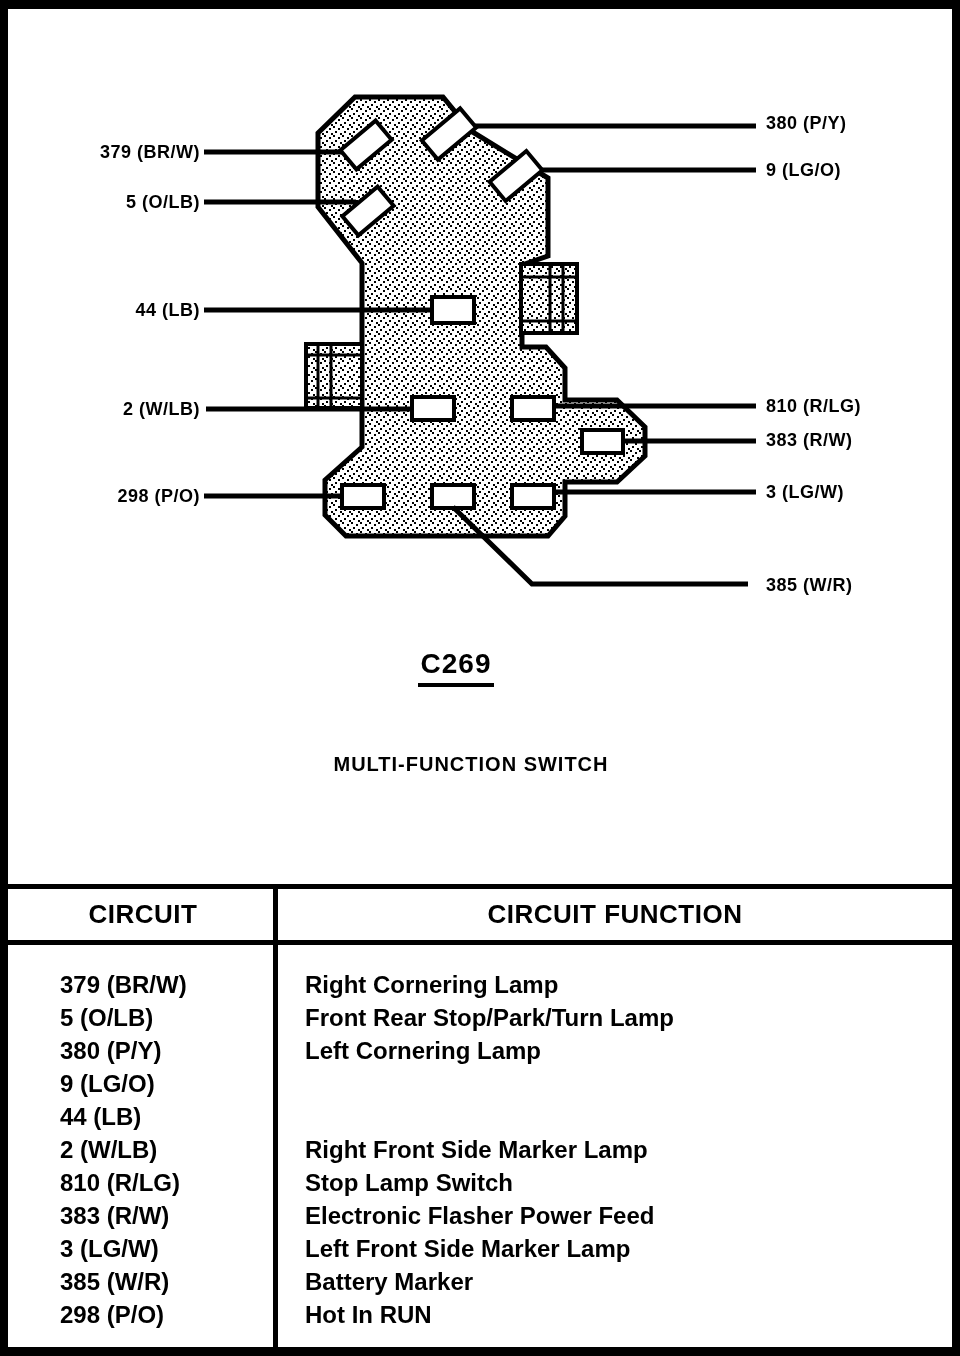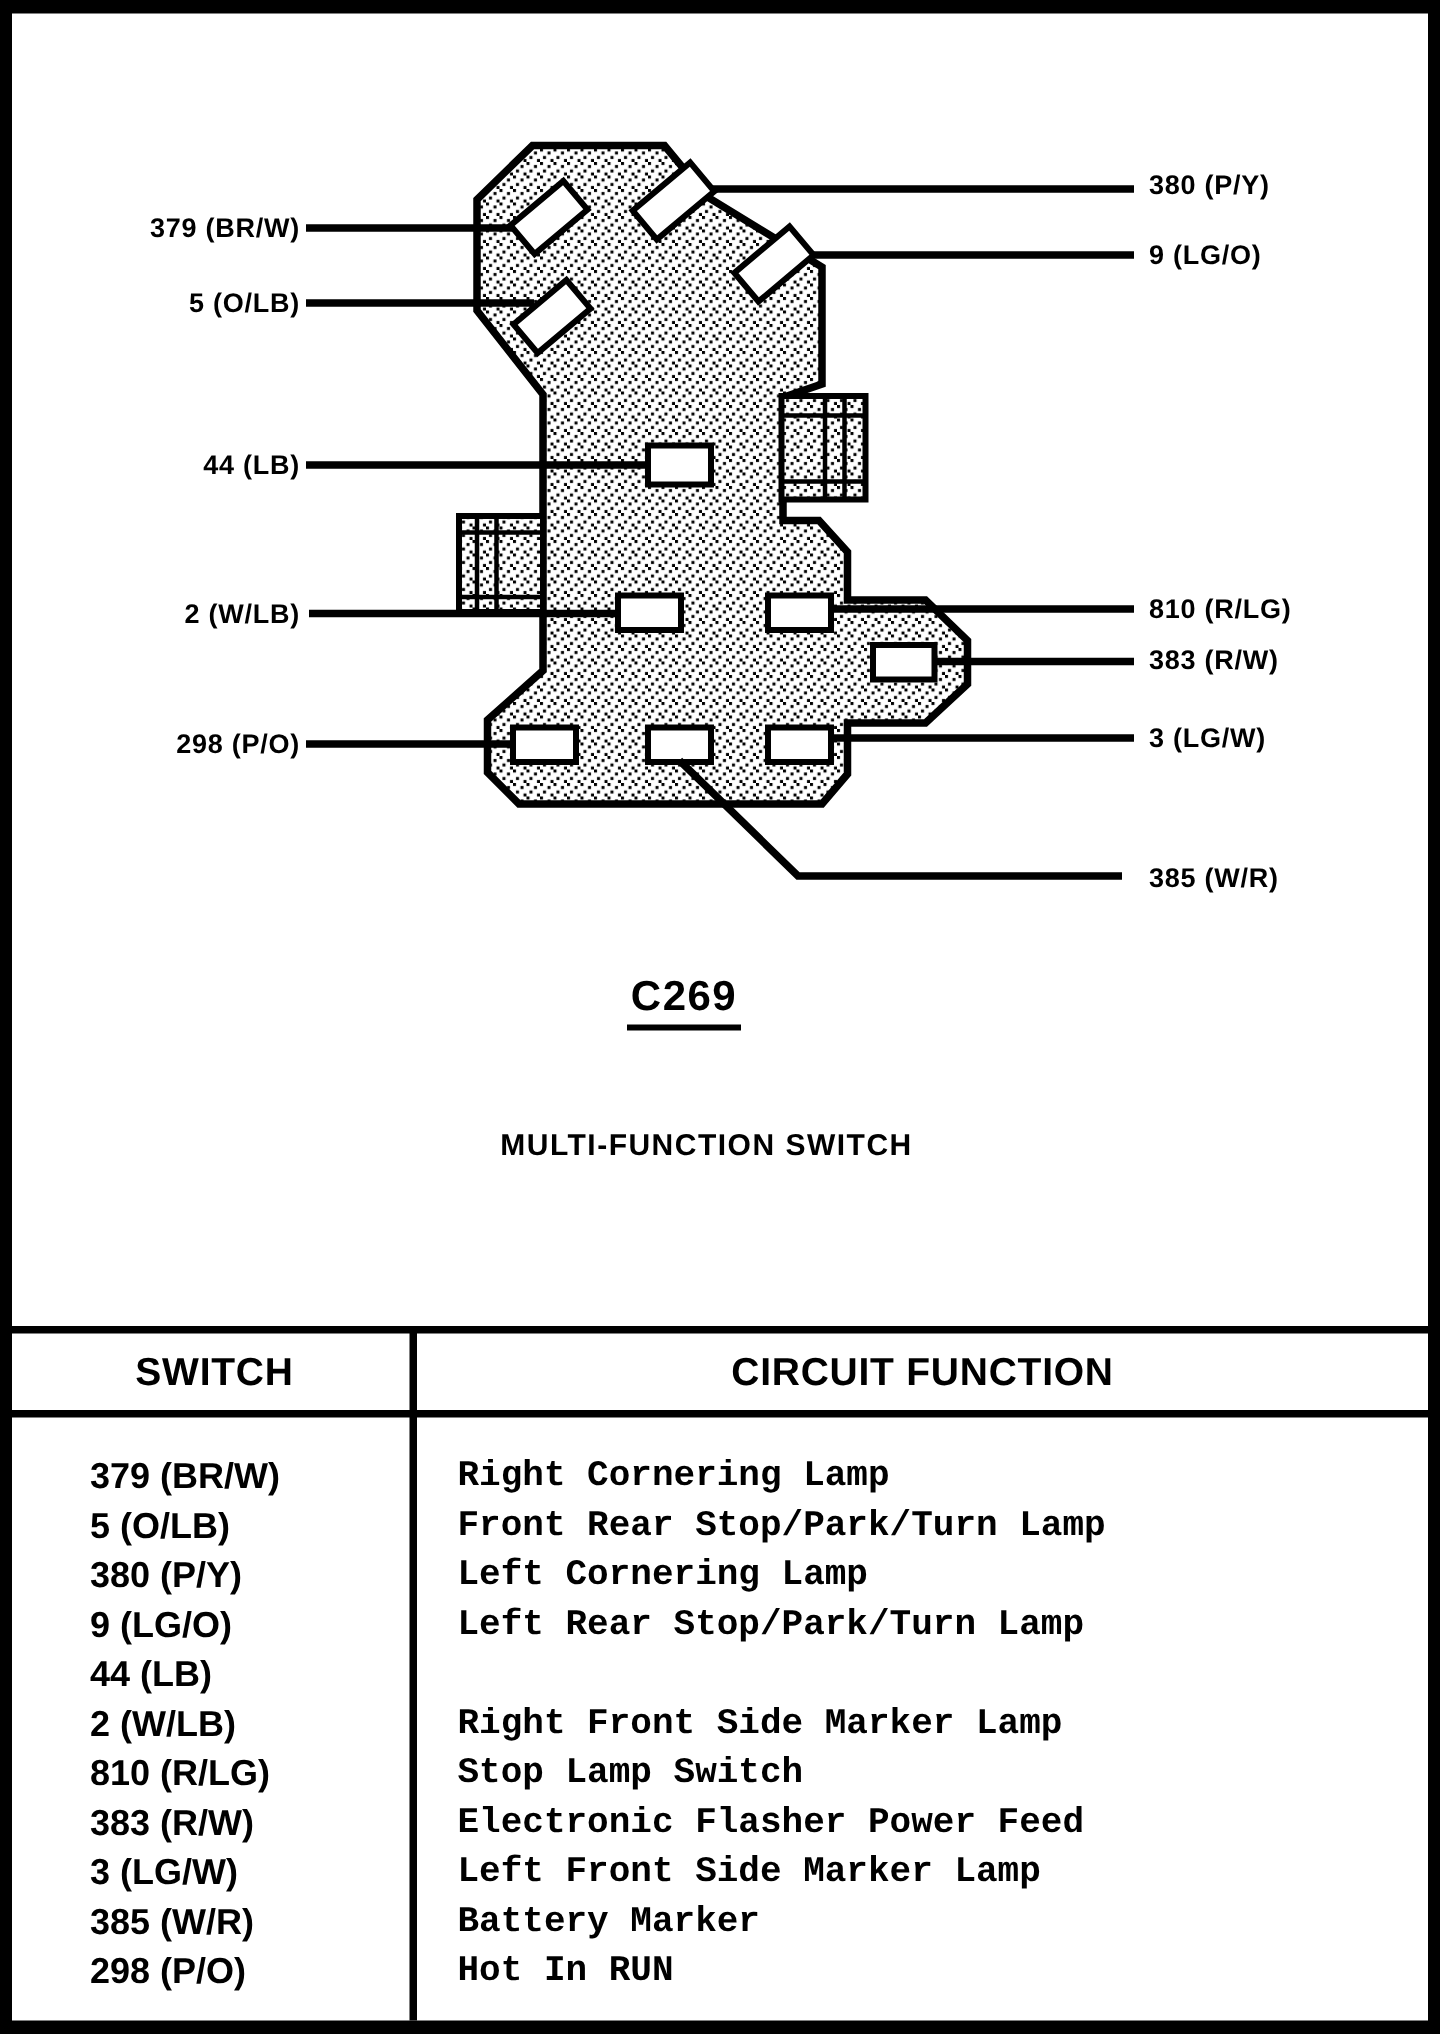--- a/index.html
+++ b/index.html
@@ -41,21 +41,21 @@
   #table-header{
     position:absolute;left:8px;top:889px;width:944px;height:51px;display:flex;
     font-weight:bold;font-size:26px;letter-spacing:.5px;
   }
   #table-header .hc1{flex:0 0 270px;display:flex;align-items:center;justify-content:center;}
   #table-header .hc2{flex:1;display:flex;align-items:center;justify-content:center;}
 
   #table-rows{position:absolute;left:8px;top:968px;width:944px;}
   .trow{display:flex;height:33px;line-height:33px;font-weight:bold;font-size:24px;}
   .trow .c1{flex:0 0 265px;padding-left:52px;box-sizing:border-box;white-space:nowrap;}
-  .trow .c2{flex:1;padding-left:32px;box-sizing:border-box;white-space:nowrap;font-family:Liberation Mono, monospace;}
+  .trow .c2{flex:1;padding-left:32px;box-sizing:border-box;white-space:nowrap;}
 </style>
 </head>
 <body>
 
 <div id="page">
 
   <div class="frame" id="frame-top"></div>
   <div class="frame" id="frame-bottom"></div>
   <div class="frame" id="frame-left"></div>
   <div class="frame" id="frame-right"></div>
@@ -133,40 +133,39 @@
   <div id="connector-id-wrap">
     <span>C269</span>
   </div>
   <div id="connector-name">MULTI-FUNCTION SWITCH</div>
 
   <div class="tline" id="table-top-line"></div>
   <div class="tline" id="table-head-line"></div>
   <div class="tline" id="table-vdivider"></div>
 
   <div id="table-header">
-    <div class="hc1">SWITCH</div>
+    <div class="hc1">CIRCUIT</div>
     <div class="hc2">CIRCUIT FUNCTION</div>
   </div>
 
   <div id="table-rows">
     <div class="trow">
         <div class="c1">379 (BR/W)</div>
         <div class="c2">Right Cornering Lamp</div>
       </div>
     <div class="trow">
         <div class="c1">5 (O/LB)</div>
         <div class="c2">Front Rear Stop/Park/Turn Lamp</div>
       </div>
     <div class="trow">
         <div class="c1">380 (P/Y)</div>
         <div class="c2">Left Cornering Lamp</div>
       </div>
     <div class="trow">
         <div class="c1">9 (LG/O)</div>
-        <div class="c2">Left Rear Stop/Park/Turn Lamp</div>
       </div>
     <div class="trow">
         <div class="c1">44 (LB)</div>
       </div>
     <div class="trow">
         <div class="c1">2 (W/LB)</div>
         <div class="c2">Right Front Side Marker Lamp</div>
       </div>
     <div class="trow">
         <div class="c1">810 (R/LG)</div>

